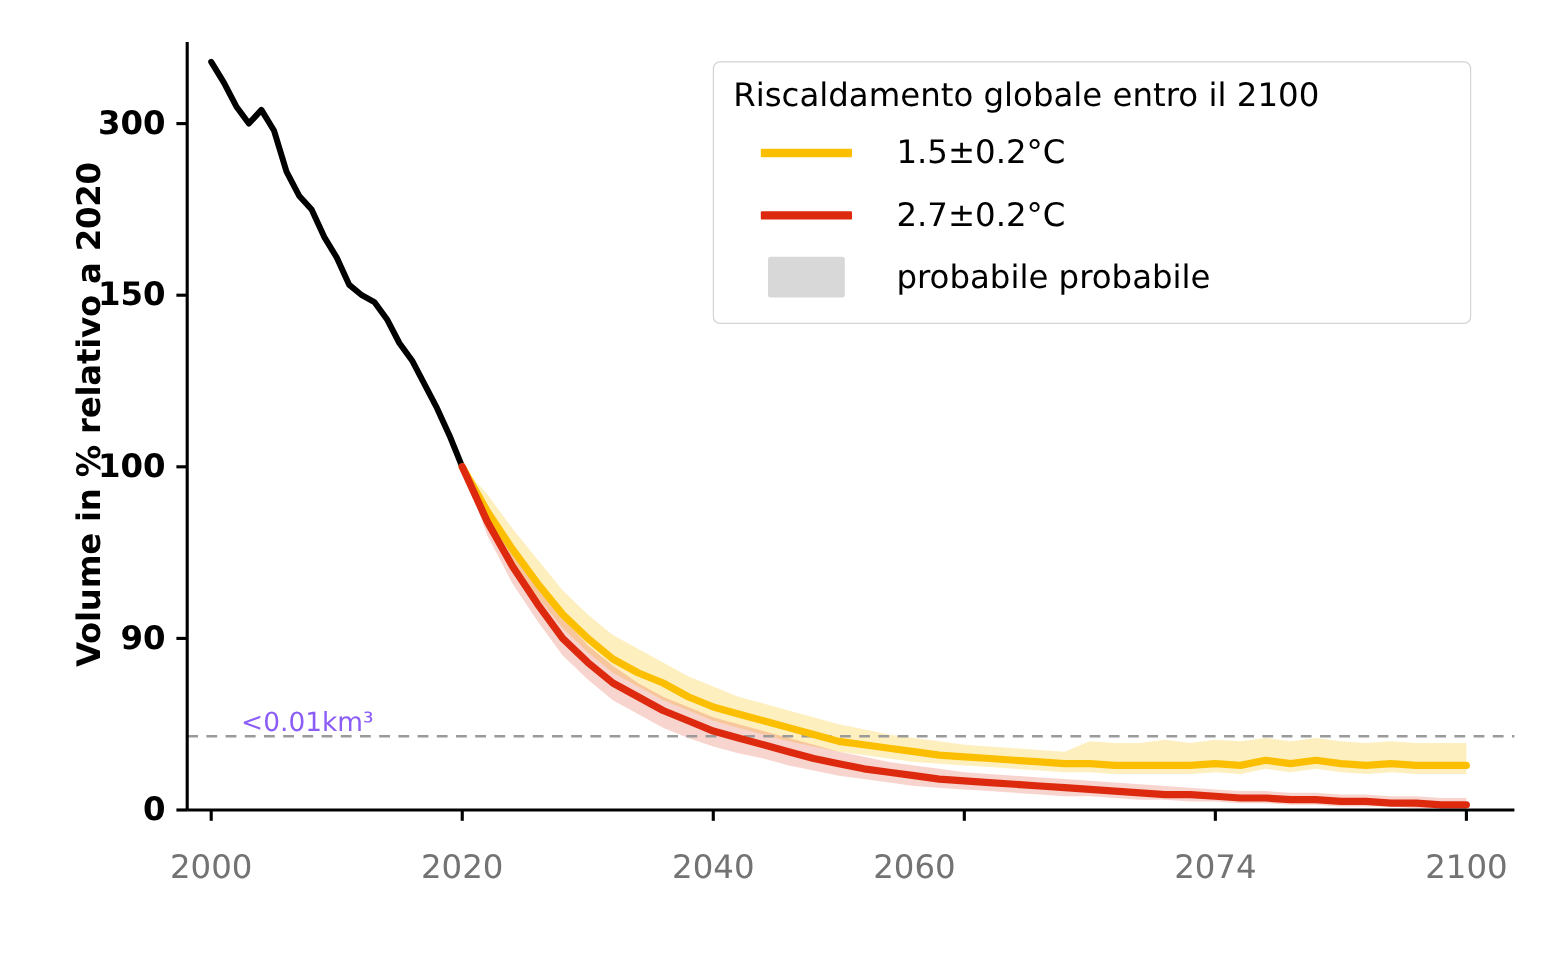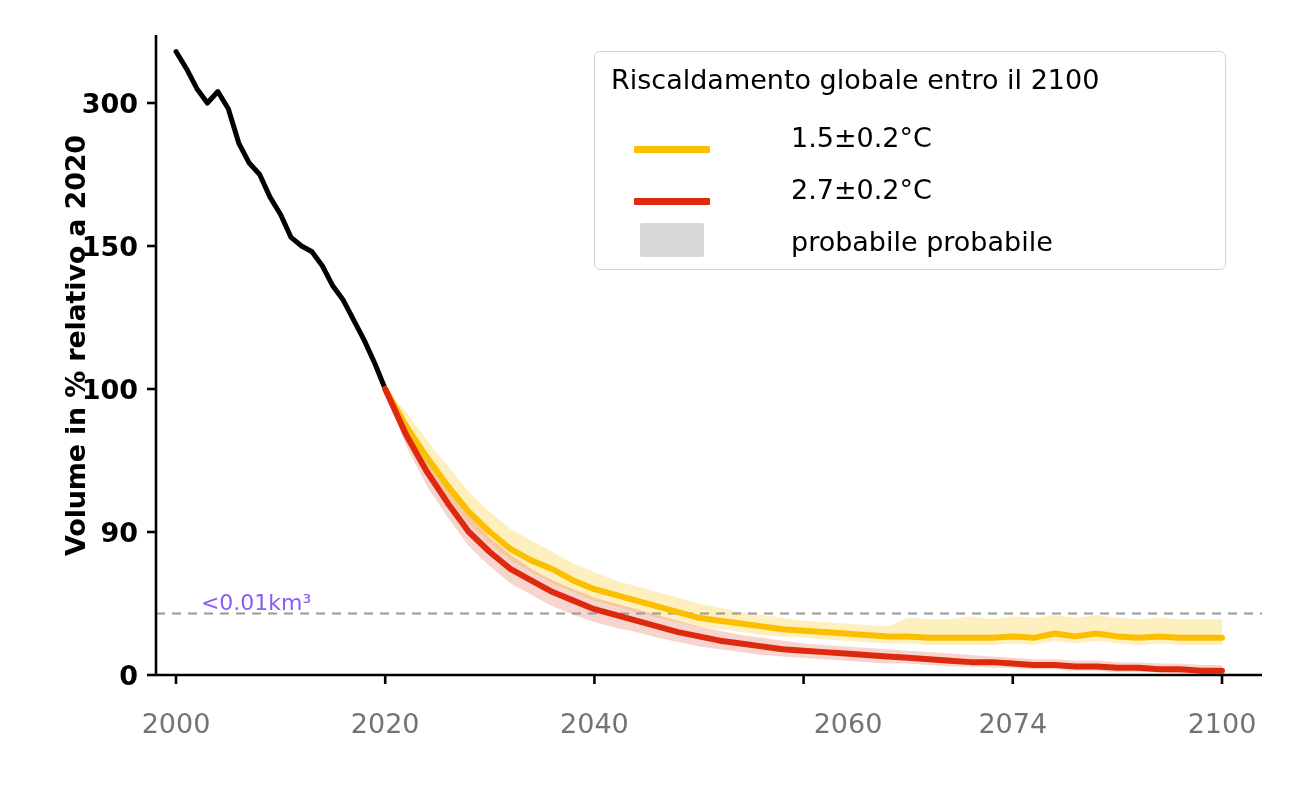--- a/index.html
+++ b/index.html
@@ -87,23 +87,22 @@
   }
   .legend-title {
     font-size: 27px;
     color: #000000;
     text-align: left;
     padding: 2px 0 6px 0;
     white-space: nowrap;
   }
   .legend-row {
     display: flex;
-    align-items: flex-end;
+    align-items: center;
     height: 52px;
-    gap: 44px;
   }
   .legend-key {
     width: 122px;
     display: flex;
     align-items: center;
     justify-content: center;
     flex: 0 0 auto;
   }
   .legend-swatch-line {
     width: 76px;
@@ -165,21 +164,21 @@
       <div class="ytick-label" style="top: 532px;">90</div>
       <div class="ytick-label" style="top: 389px;">100</div>
       <div class="ytick-label" style="top: 246px;">150</div>
       <div class="ytick-label" style="top: 103px;">300</div>
     </div>
 
   <div id="xtick-labels">
       <div class="xtick-label" style="left: 176px;">2000</div>
       <div class="xtick-label" style="left: 385.2px;">2020</div>
       <div class="xtick-label" style="left: 594.4px;">2040</div>
-      <div class="xtick-label" style="left: 848px;">2060</div>
+      <div class="xtick-label" style="left: 762px;">2060</div>
       <div class="xtick-label" style="left: 1012.8px;">2074</div>
       <div class="xtick-label" style="left: 1222px;">2100</div>
     </div>
 
   <div class="ylabel">Volume in % relativo a 2020</div>
 
   <div class="threshold-label" id="threshold-label" style="left: 200.92px; top: 589.5px;">&lt;0.01km³</div>
 
   <div id="legend">
     <div class="legend-title">Riscaldamento globale entro il 2100</div>

